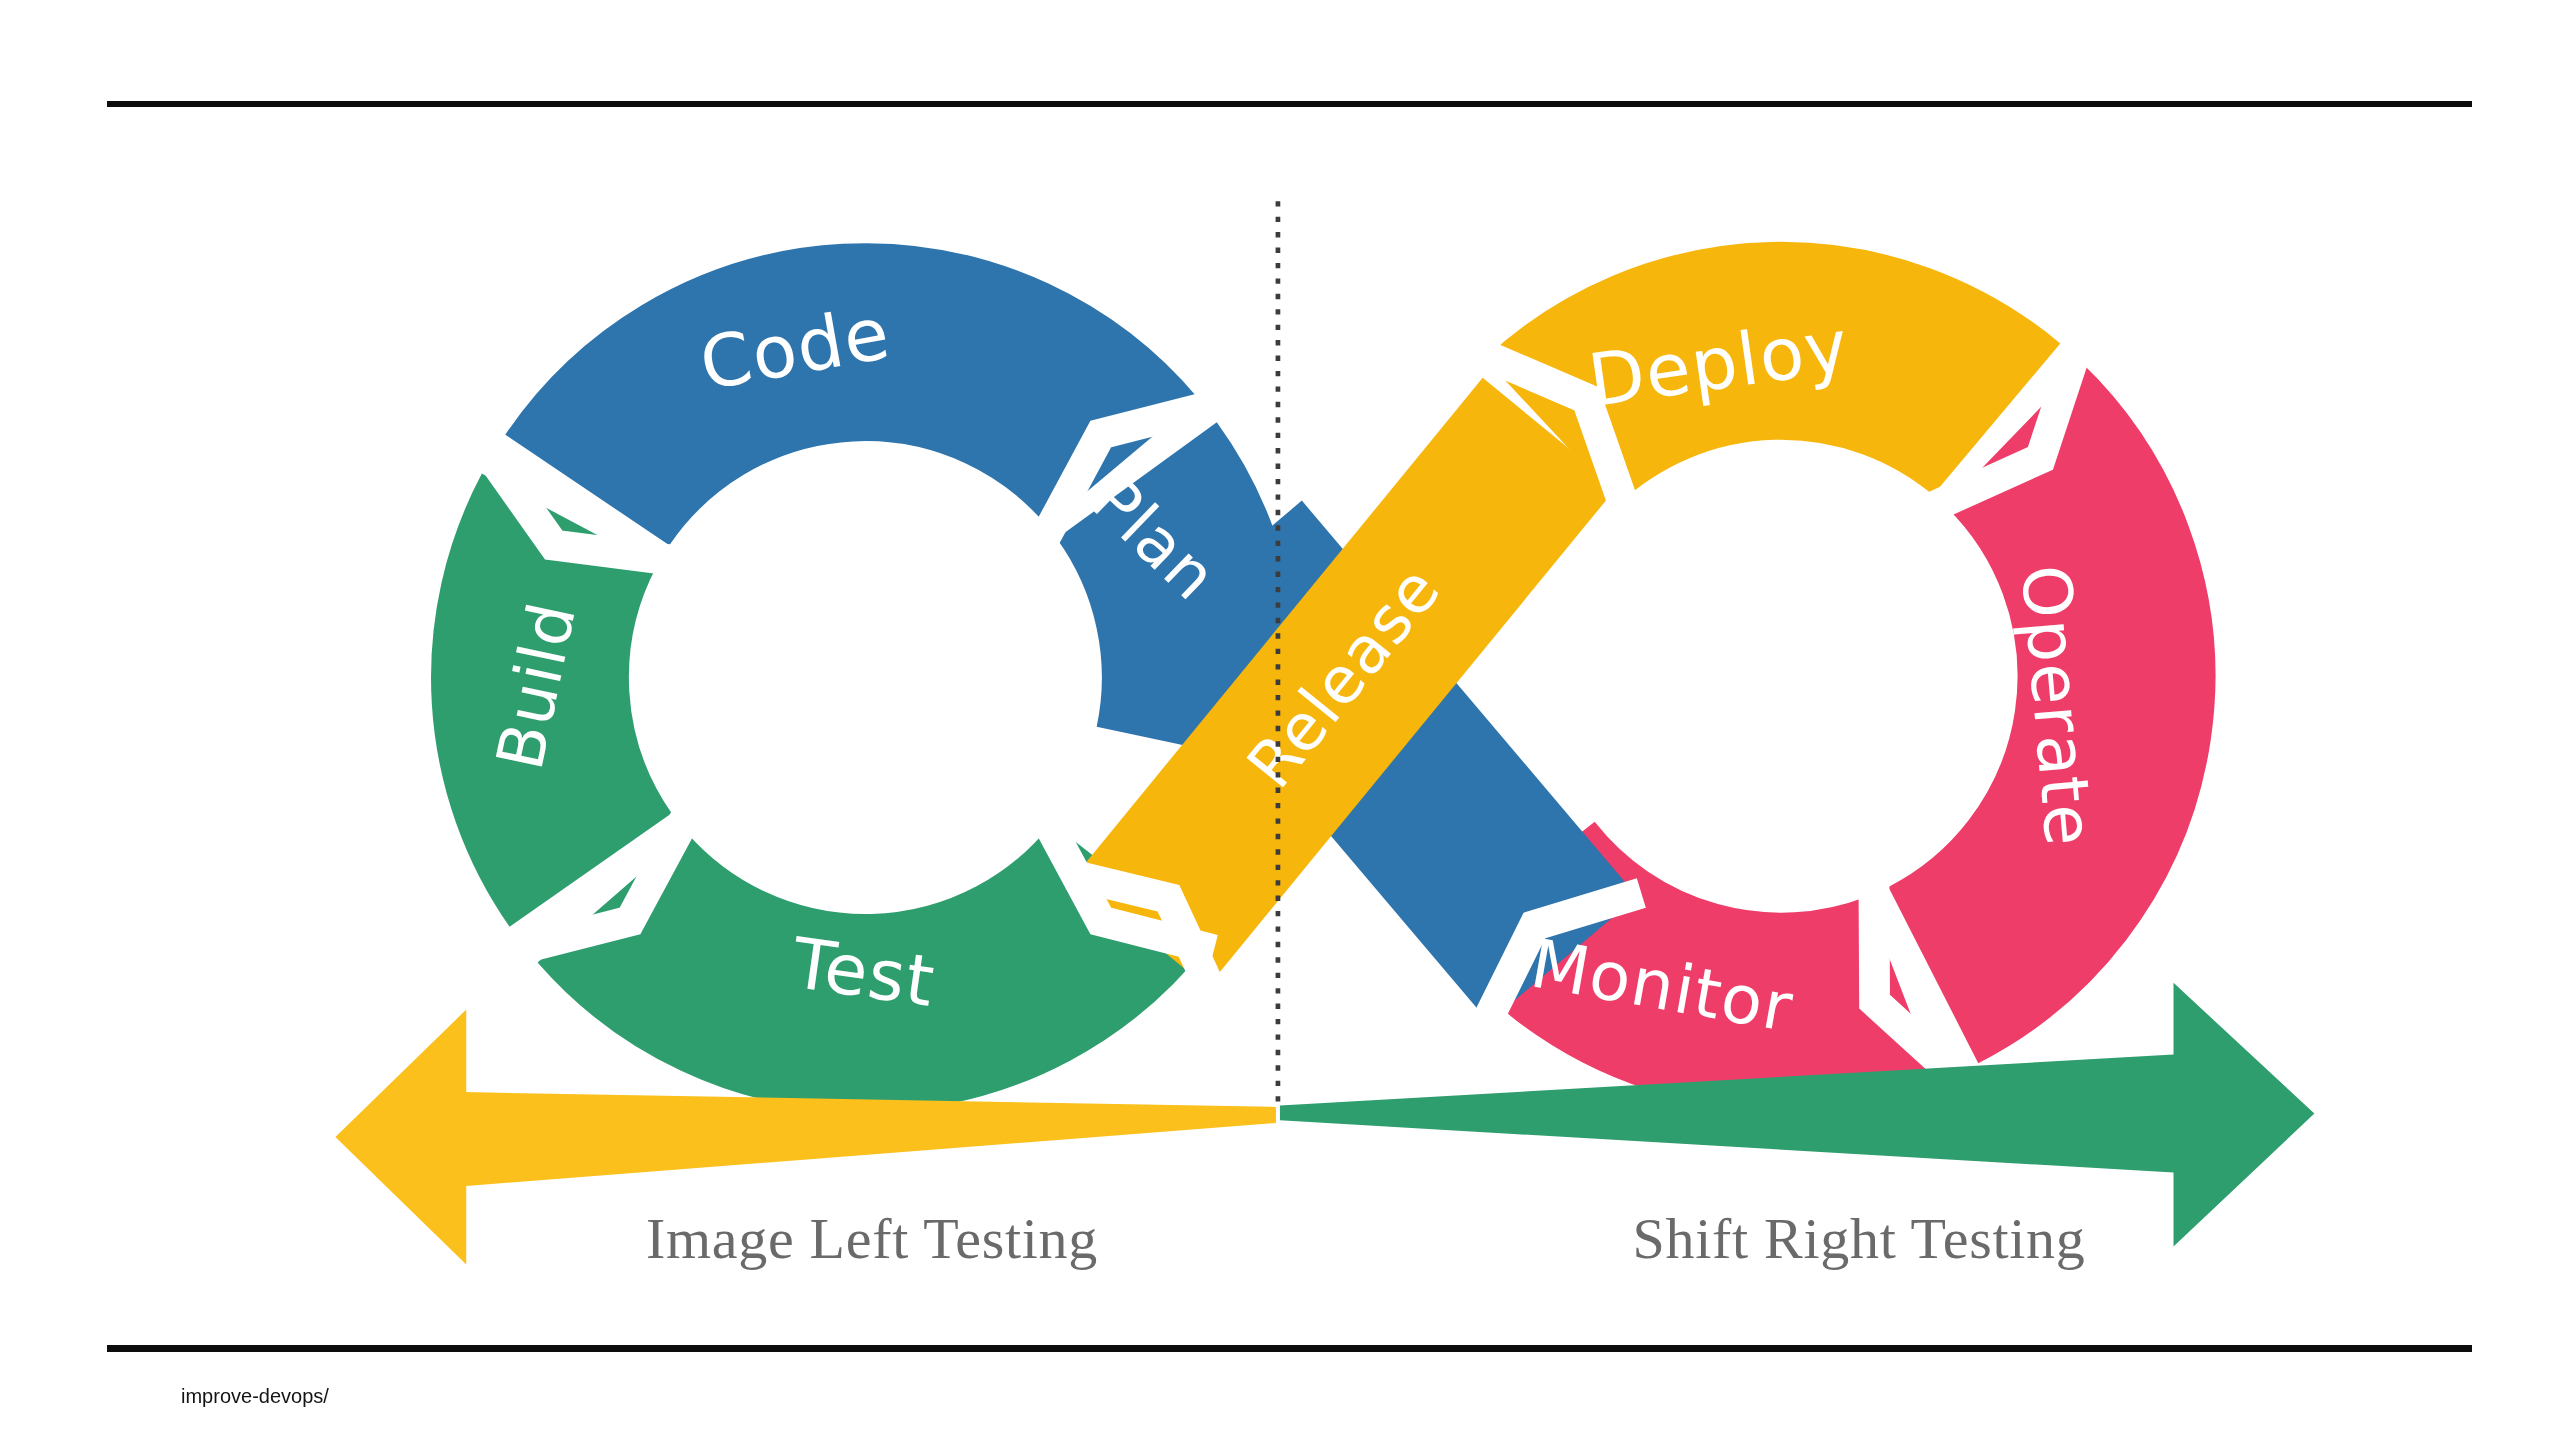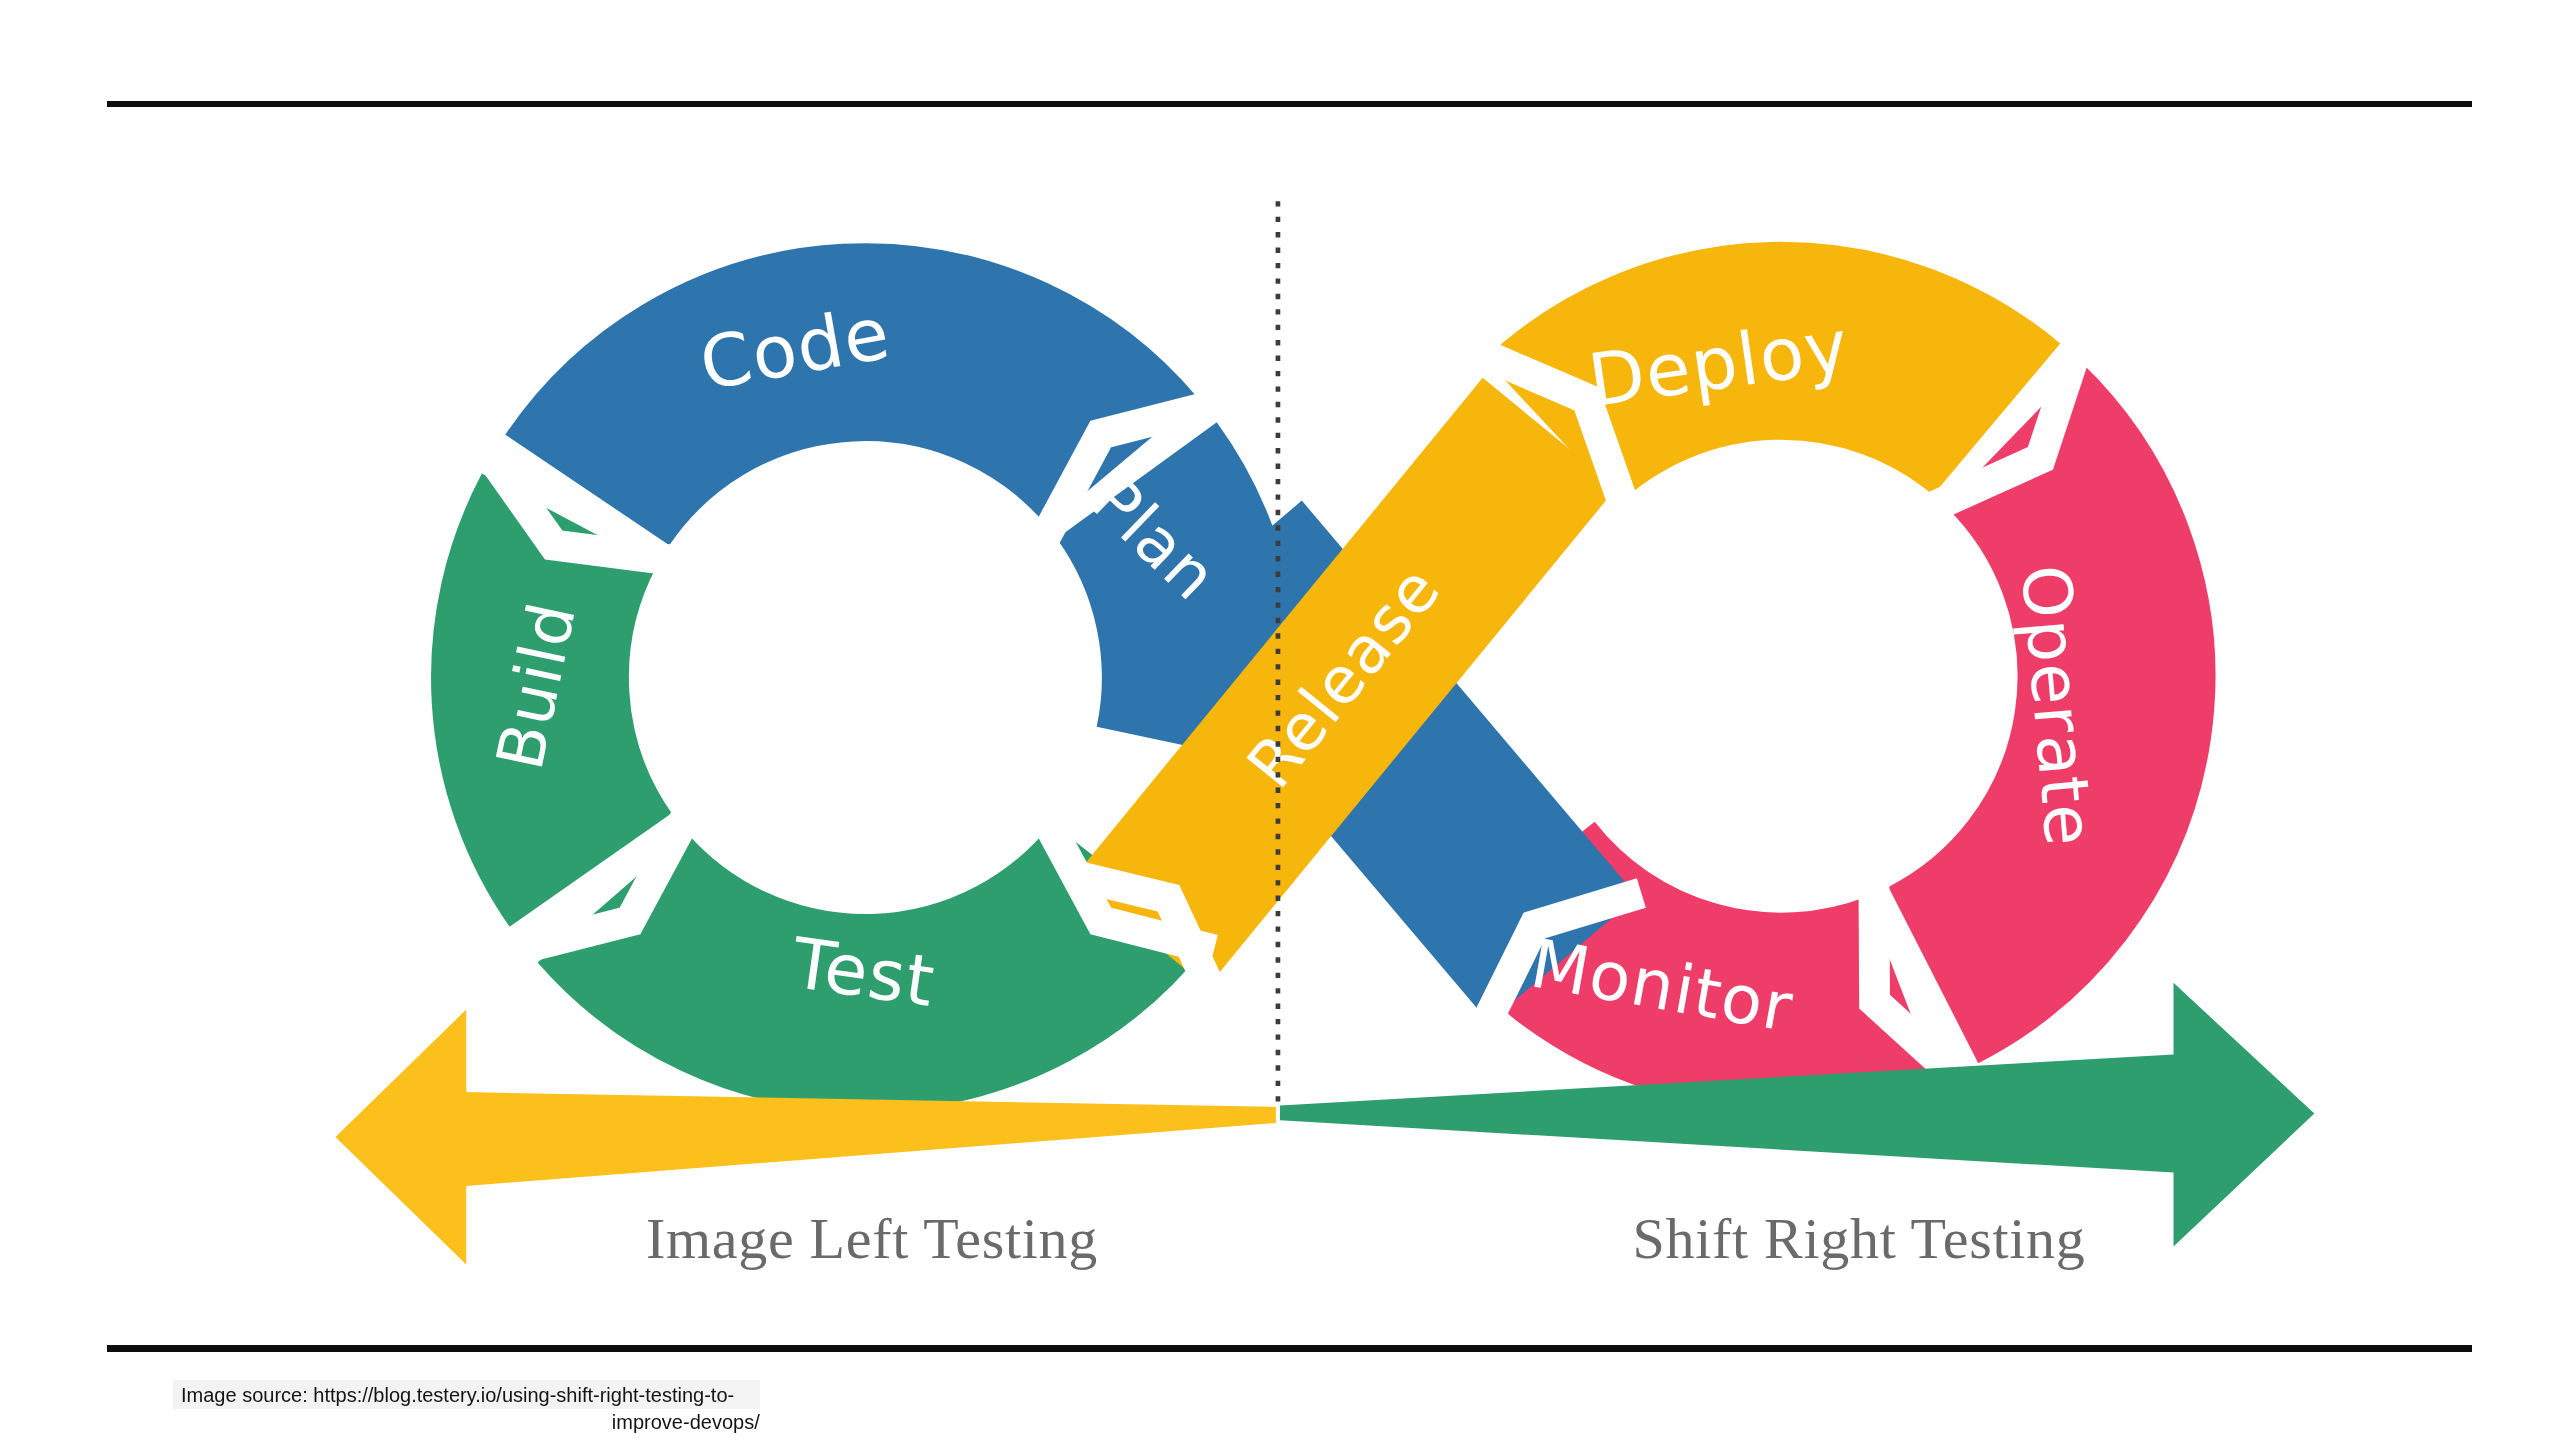--- a/index.html
+++ b/index.html
@@ -54,17 +54,16 @@
       <polygon points="1908,1648 3240,1572 3240,1465 3450,1660 3240,1858 3240,1748 1908,1670" fill="#2F9E6F"></polygon>
     </svg>
 
   <div class="rule" id="rule-top"></div>
   <div class="rule" id="rule-bottom"></div>
 
   <div class="shift-label" id="shift-left">Image Left Testing</div>
   <div class="shift-label" id="shift-right">Shift Right Testing</div>
 
   <div class="attribution">
-    <div><span class="attr-hl">Image source: https://blog.testery.io/using-shift-right-testing-to-</span></div>
     <div class="attr-l2">improve-devops/</div>
   </div>
 </div>
 
 
 </body></html>

